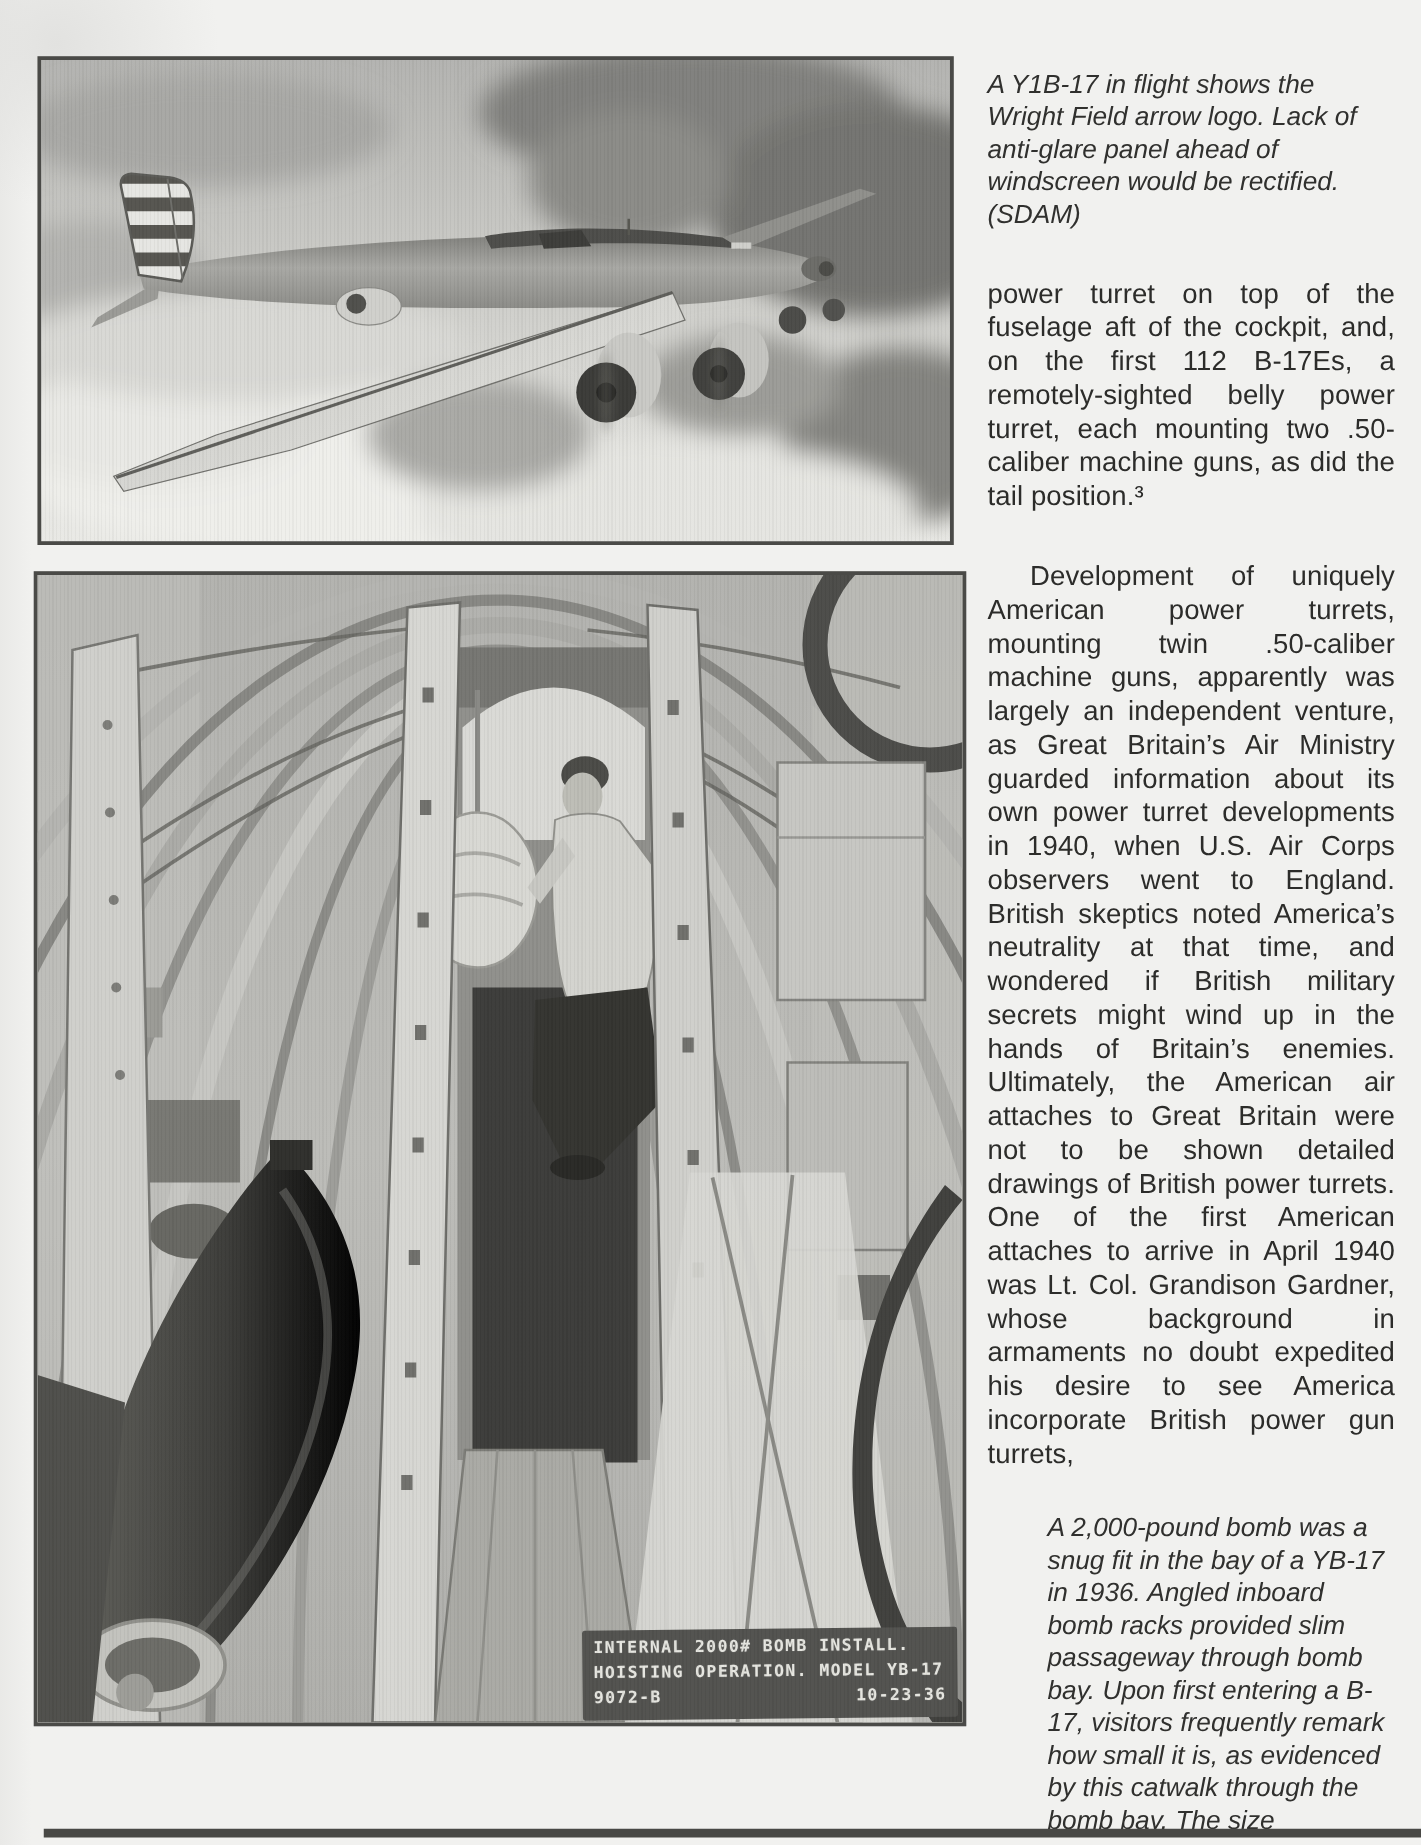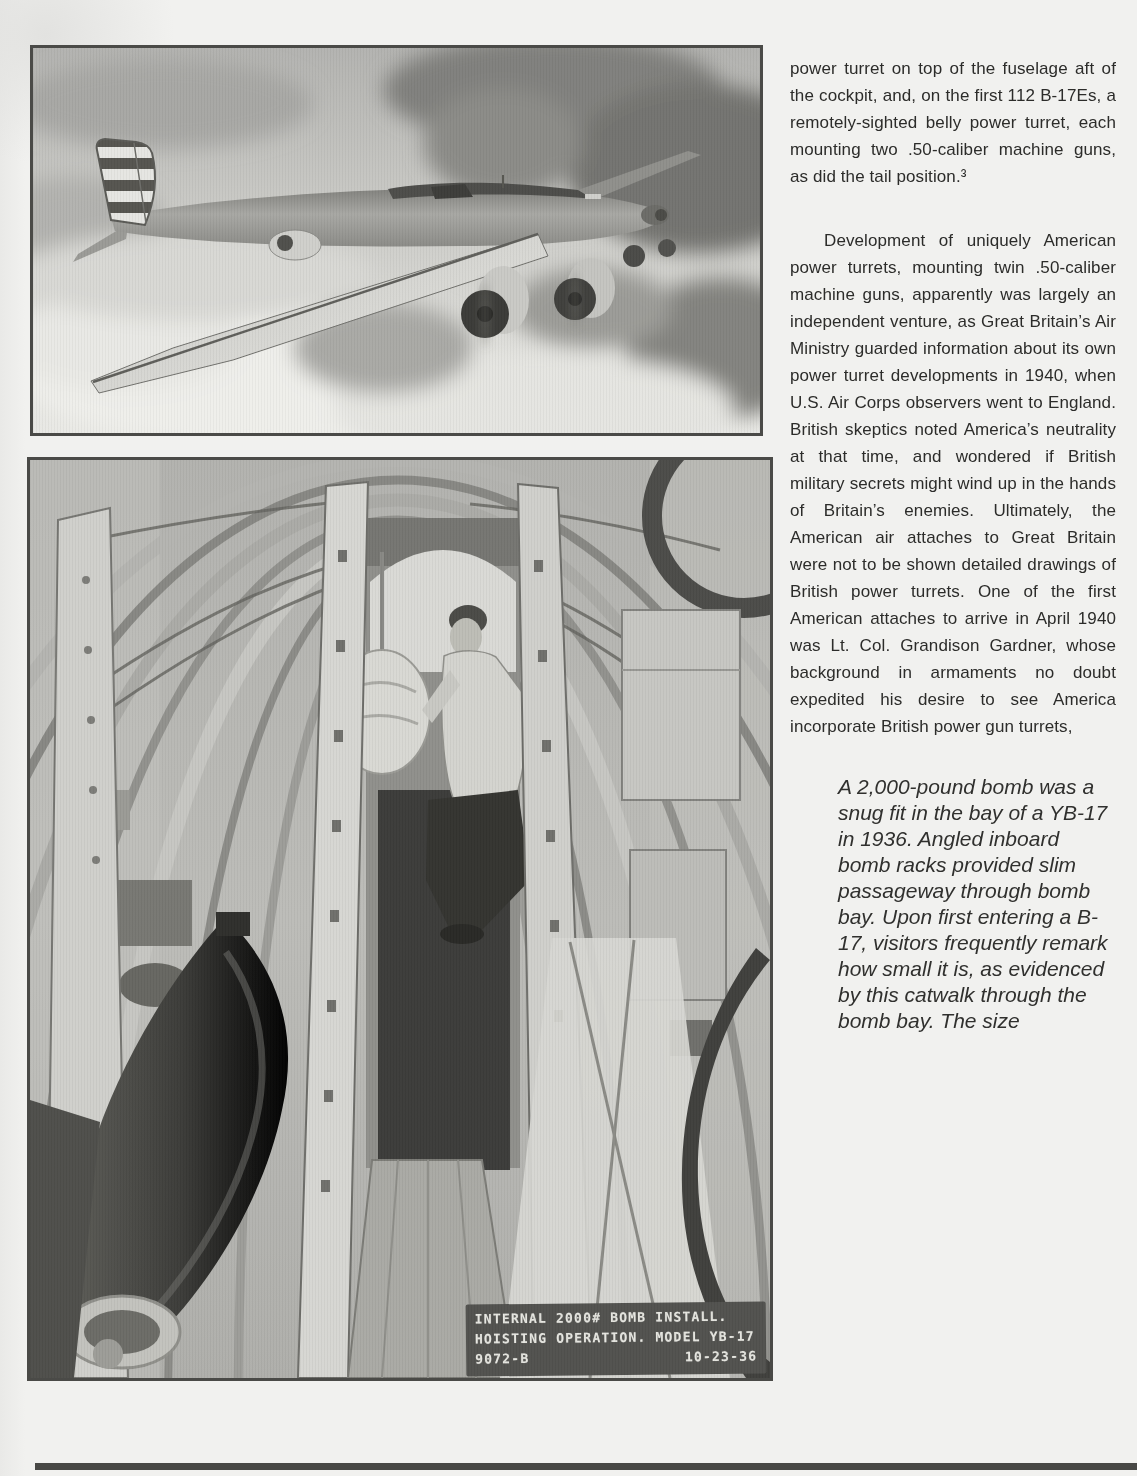--- a/index.html
+++ b/index.html
@@ -13,21 +13,21 @@
     color:#2c2c2a;
   }
   .photo{position:absolute;border:3px solid #4a4a47;background:#c8c8c4;overflow:hidden;}
   .photo-top{left:30px;top:45px;width:727px;height:385px;}
   .photo-bottom{left:27px;top:457px;width:740px;height:918px;}
   .scanlines{position:absolute;inset:0;pointer-events:none;
     background:repeating-linear-gradient(90deg, rgba(40,40,38,0.045) 0 1px, rgba(255,255,255,0.02) 1px 3px);}
   .right-col{position:absolute;left:790px;top:55px;width:326px;}
   .caption{font-style:italic;font-size:21px;line-height:26px;color:#30302e;margin:0 0 36px 0;}
   .caption.last{margin-bottom:0;margin-left:48px;}
-  .body-par{font-size:17px;line-height:27px;text-align:justify;letter-spacing:0.1px;color:#2c2c2a;margin:0 0 37px 0;}
+  .body-par{font-size:22px;line-height:27px;text-align:justify;letter-spacing:0.1px;color:#2c2c2a;margin:0 0 37px 0;}
   .body-par.indent{text-indent:34px;margin-bottom:34px;}
   .footer-caption{position:absolute;left:35px;top:1394px;width:1082px;margin:0;
     font-style:italic;font-size:21.5px;line-height:33px;color:#2c2c2a;}
   .bottom-rule{position:absolute;left:35px;top:1463px;width:1102px;height:7px;background:#48484五;background:#484845;}
   .stamp{
     position:absolute;left:436px;top:843px;width:300px;height:72px;box-sizing:border-box;
     background:#51514e;border-radius:2px;transform:rotate(-0.6deg);
     padding:5px 9px 4px 9px;
     font-family:"DejaVu Sans Mono", monospace;font-weight:bold;
     font-size:13px;letter-spacing:1.2px;line-height:20px;color:#e6e6e0;
@@ -255,20 +255,21 @@
       <div>HOISTING OPERATION. MODEL YB-17</div>
       <div class="stamp-row">
         <span>9072-B</span>
         <span>10-23-36</span>
       </div>
     </div>
     <div class="scanlines"></div>
   </div>
 
   <div class="right-col">
+    <p class="caption">A Y1B-17 in flight shows the Wright Field arrow logo. Lack of anti-glare panel ahead of windscreen would be rectified. (SDAM)</p>
     <p class="body-par">power turret on top of the fuselage aft of the cockpit, and, on the first 112 B-17Es, a remotely-sighted belly power turret, each mounting two .50-caliber machine guns, as did the tail position.³</p>
     <p class="body-par indent">Development of uniquely American power turrets, mounting twin .50-caliber machine guns, apparently was largely an independent venture, as Great Britain’s Air Ministry guarded information about its own power turret developments in 1940, when U.S. Air Corps observers went to England. British skeptics noted America’s neutrality at that time, and wondered if British military secrets might wind up in the hands of Britain’s enemies. Ultimately, the American air attaches to Great Britain were not to be shown detailed drawings of British power turrets. One of the first American attaches to arrive in April 1940 was Lt. Col. Grandison Gardner, whose background in armaments no doubt expedited his desire to see America incorporate British power gun turrets,</p>
     <p class="caption last">A 2,000-pound bomb was a snug fit in the bay of a YB-17 in 1936. Angled inboard bomb racks provided slim passageway through bomb bay. Upon first entering a B-17, visitors frequently remark how small it is, as evidenced by this catwalk through the bomb bay. The size</p>
   </div>
 
 
   <div class="bottom-rule"></div>
 
 </div>
 

